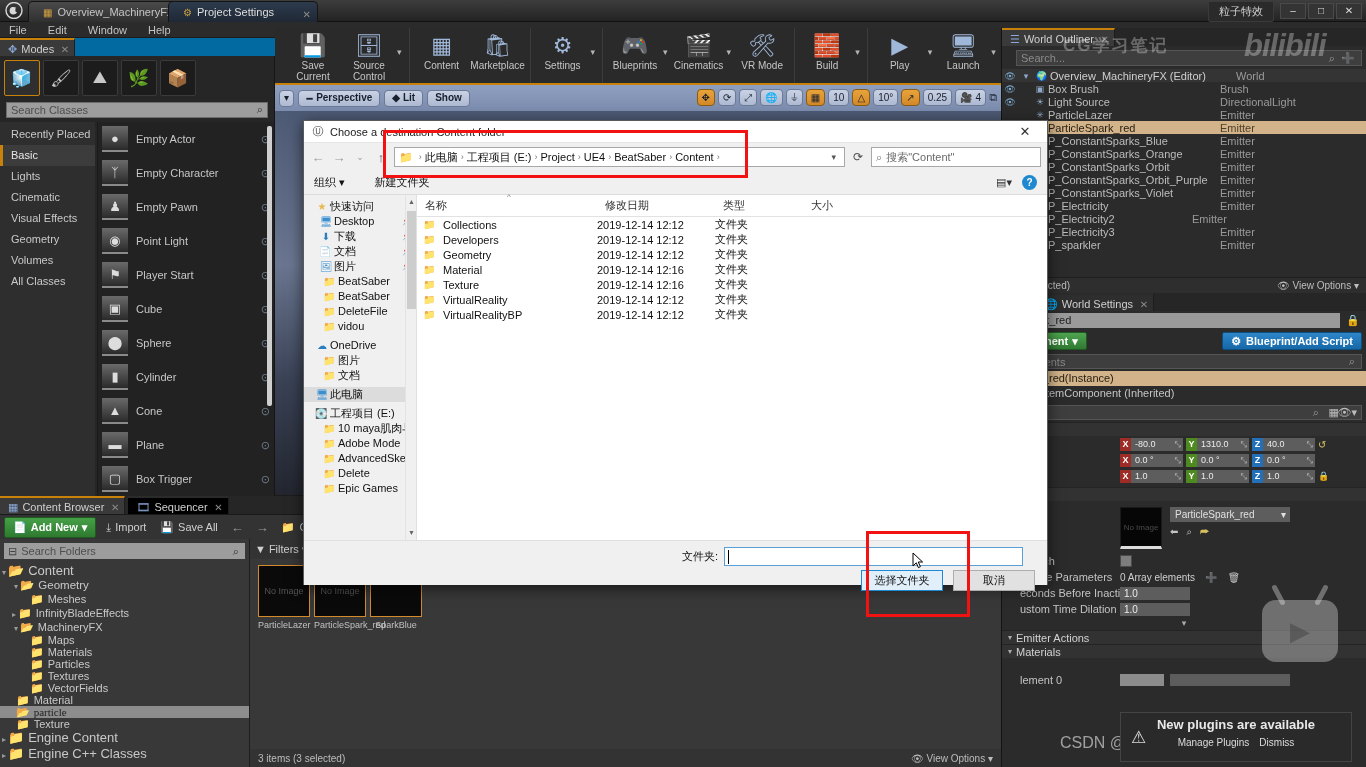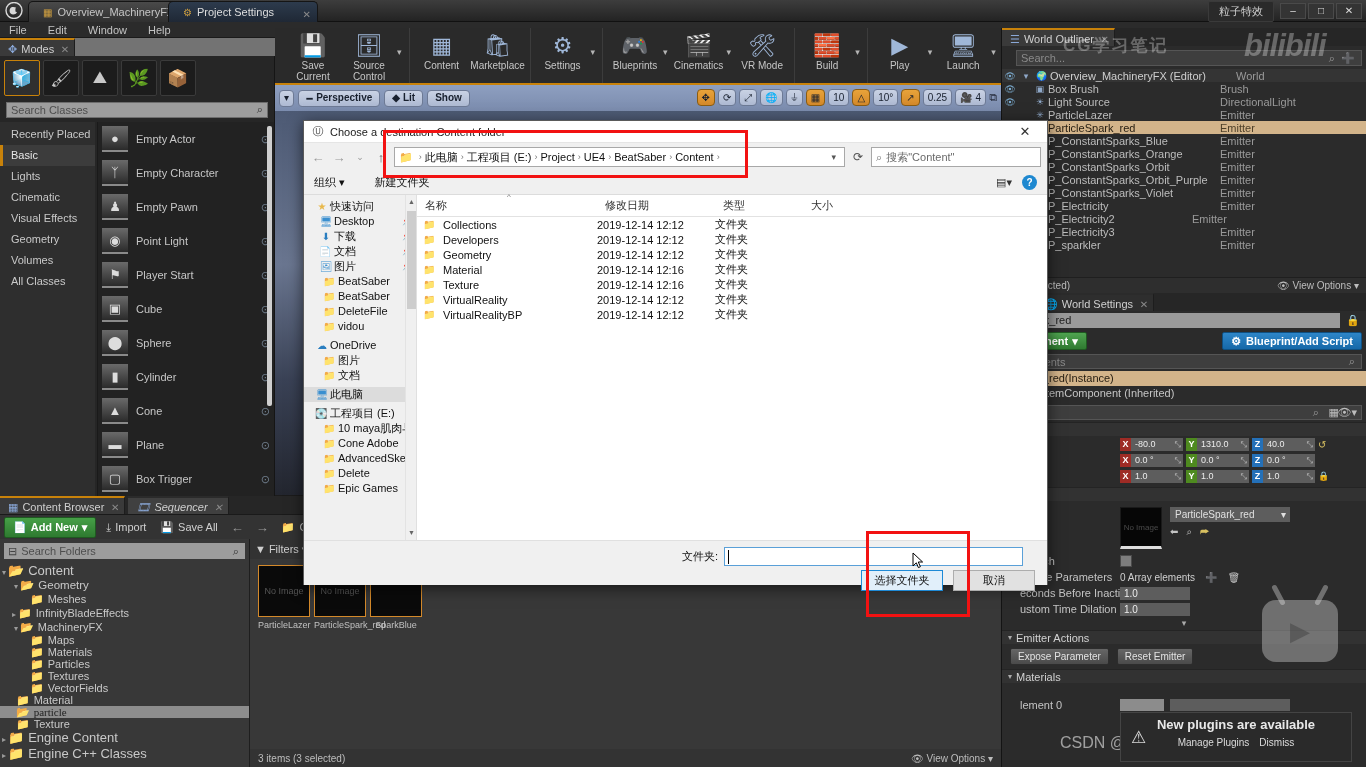--- a/index.html
+++ b/index.html
@@ -55,21 +55,21 @@
     background: #2b2b2b; border-bottom: 1px solid #1a1a1a;
   }
   .menubar span {
     display: inline-block; padding: 0 9px; line-height: 16px;
     font-size: 11px; color: #c3c3c3;
   }
 
   
   .modes-tabbar {
     position: absolute; left: 0; top: 38px; width: 275px; height: 18px;
-    background: #737373;
+    background: #0369a1;
   }
   .panel-tab {
     display: inline-block; height: 18px; line-height: 18px;
     background: #3a3a3a; border-right: 1px solid #1d1d1d;
     padding: 0 20px 0 8px; font-size: 11px; color: #cfcfcf; position: relative;
     border-top: 2px solid #c8820a;
   }
   .panel-tab .picon { margin-right: 4px; color: #8aa8d8; }
   .panel-tab .tclose { position: absolute; right: 5px; top: 1px; color: #8a8a8a; font-size: 10px; }
   .modes-panel {
@@ -651,21 +651,21 @@
         <div style="color:#2a3040;font-size:11px;">⧉</div>
       </div>
     </div>
   </div>
 
   <div class="cb-tabbar">
     <div class="panel-tab">
       <span class="picon">▦</span><span>Content Browser</span>
       <span class="tclose">✕</span>
     </div>
-    <div class="panel-tab" style="border-top-color:#2b2b2b;background:#404040;font-style:italic;">
+    <div class="panel-tab" style="border-top-color:#2b2b2b;background:#000000;">
       <span class="picon">🎞</span><span>Sequencer</span>
       <span class="tclose">✕</span>
     </div>
   </div>
   <div class="cb-panel">
     <div class="cb-toolbar">
       <div class="addnew">
         <span>📄</span>
         <span>Add New</span>
         <span>▾</span>
@@ -1017,24 +1017,20 @@
       <div class="dt-prop-field">1.0</div>
     </div>
     <div class="prop-row">
       <div class="prop-lbl">ustom Time Dilation</div>
       <div class="dt-prop-field">1.0</div>
     </div>
     <div style="text-align:center;color:#aaa;font-size:9px;padding:1px 0 2px;">▾</div>
     <div class="sec-head">
       <span class="tri">▾</span>
       <span>Emitter Actions</span>
-    </div>
-    <div style="display:flex;gap:8px;padding:4px 0 4px 8px;">
-      <div class="minibtn">Expose Parameter</div>
-      <div class="minibtn">Reset Emitter</div>
     </div>
     <div class="sec-head">
       <span class="tri">▾</span>
       <span>Materials</span>
     </div>
     <div class="prop-row" style="height:34px;align-items:center;padding-top:10px;">
       <div class="prop-lbl">lement 0</div>
       <div style="display:flex;gap:6px;">
         <div style="width:44px;height:12px;background:#8c8c8c;"></div>
         <div style="width:120px;height:12px;background:#5d5d5d;"></div>
@@ -1146,21 +1142,21 @@
         <div class="nav-item" style="padding-left:10px;margin-top:4px;">
           <span class="ni" style="color:#777;">💽</span>
             <span>工程项目 (E:)</span>
         </div>
         <div class="nav-item" style="padding-left:18px;">
           <span class="ni" style="color:#e8b84b;">📁</span>
             <span>10 maya肌肉与</span>
         </div>
         <div class="nav-item" style="padding-left:18px;">
           <span class="ni" style="color:#e8b84b;">📁</span>
-            <span>Cone Adobe</span>
+            <span>Adobe Mode</span>
         </div>
         <div class="nav-item" style="padding-left:18px;">
           <span class="ni" style="color:#e8b84b;">📁</span>
             <span>AdvancedSkele</span>
         </div>
         <div class="nav-item" style="padding-left:18px;">
           <span class="ni" style="color:#e8b84b;">📁</span>
             <span>Delete</span>
         </div>
         <div class="nav-item" style="padding-left:18px;">

